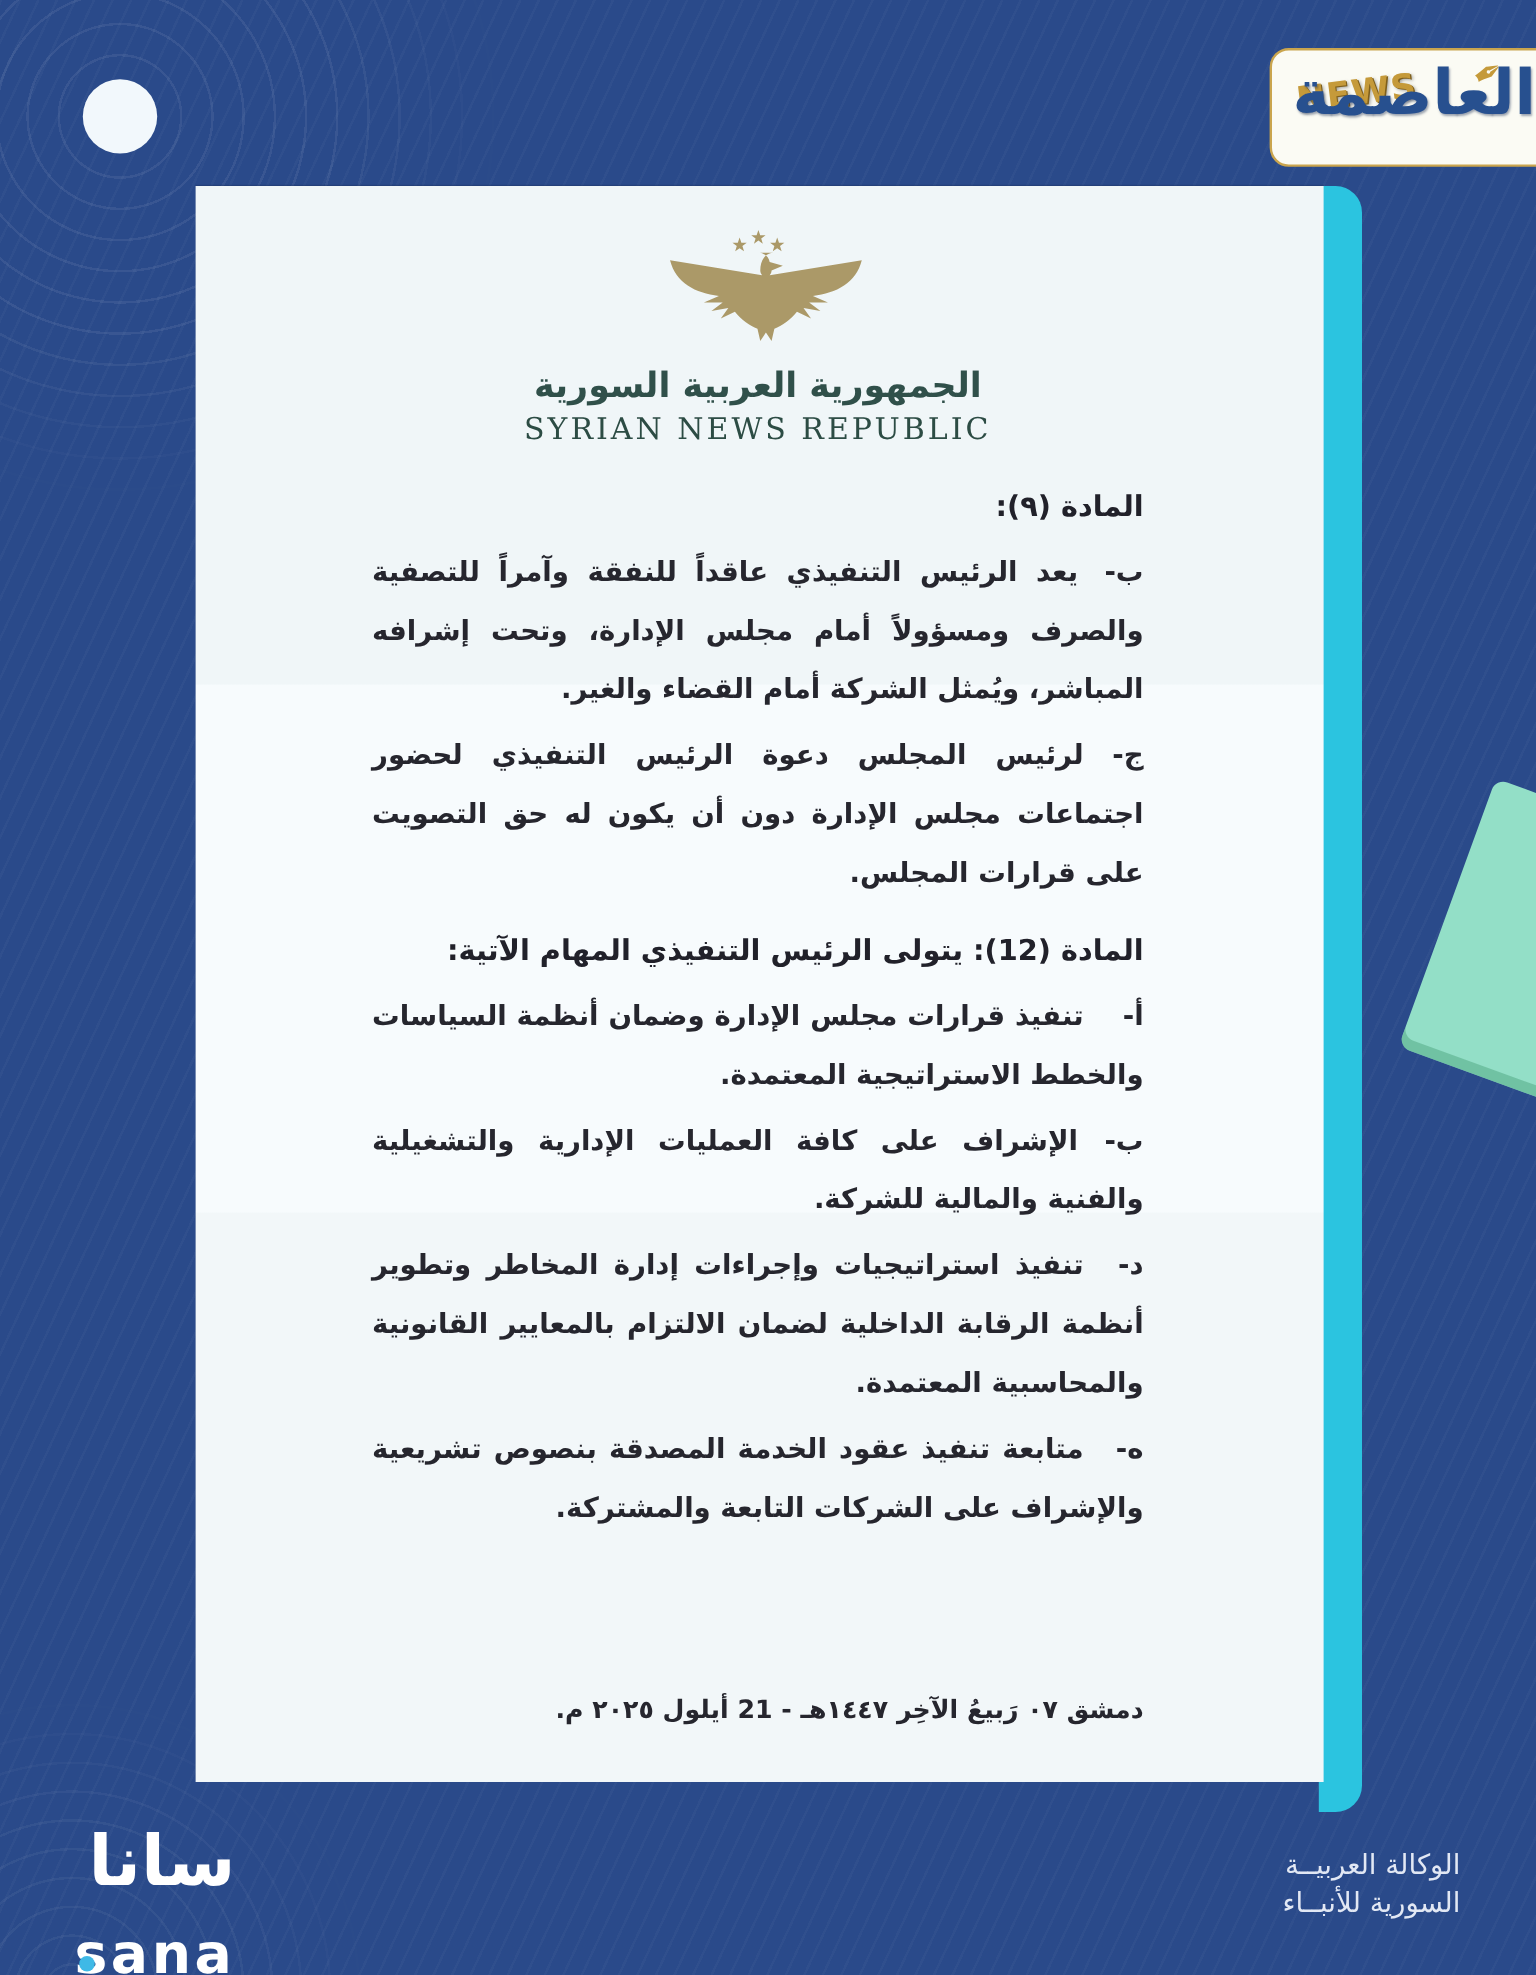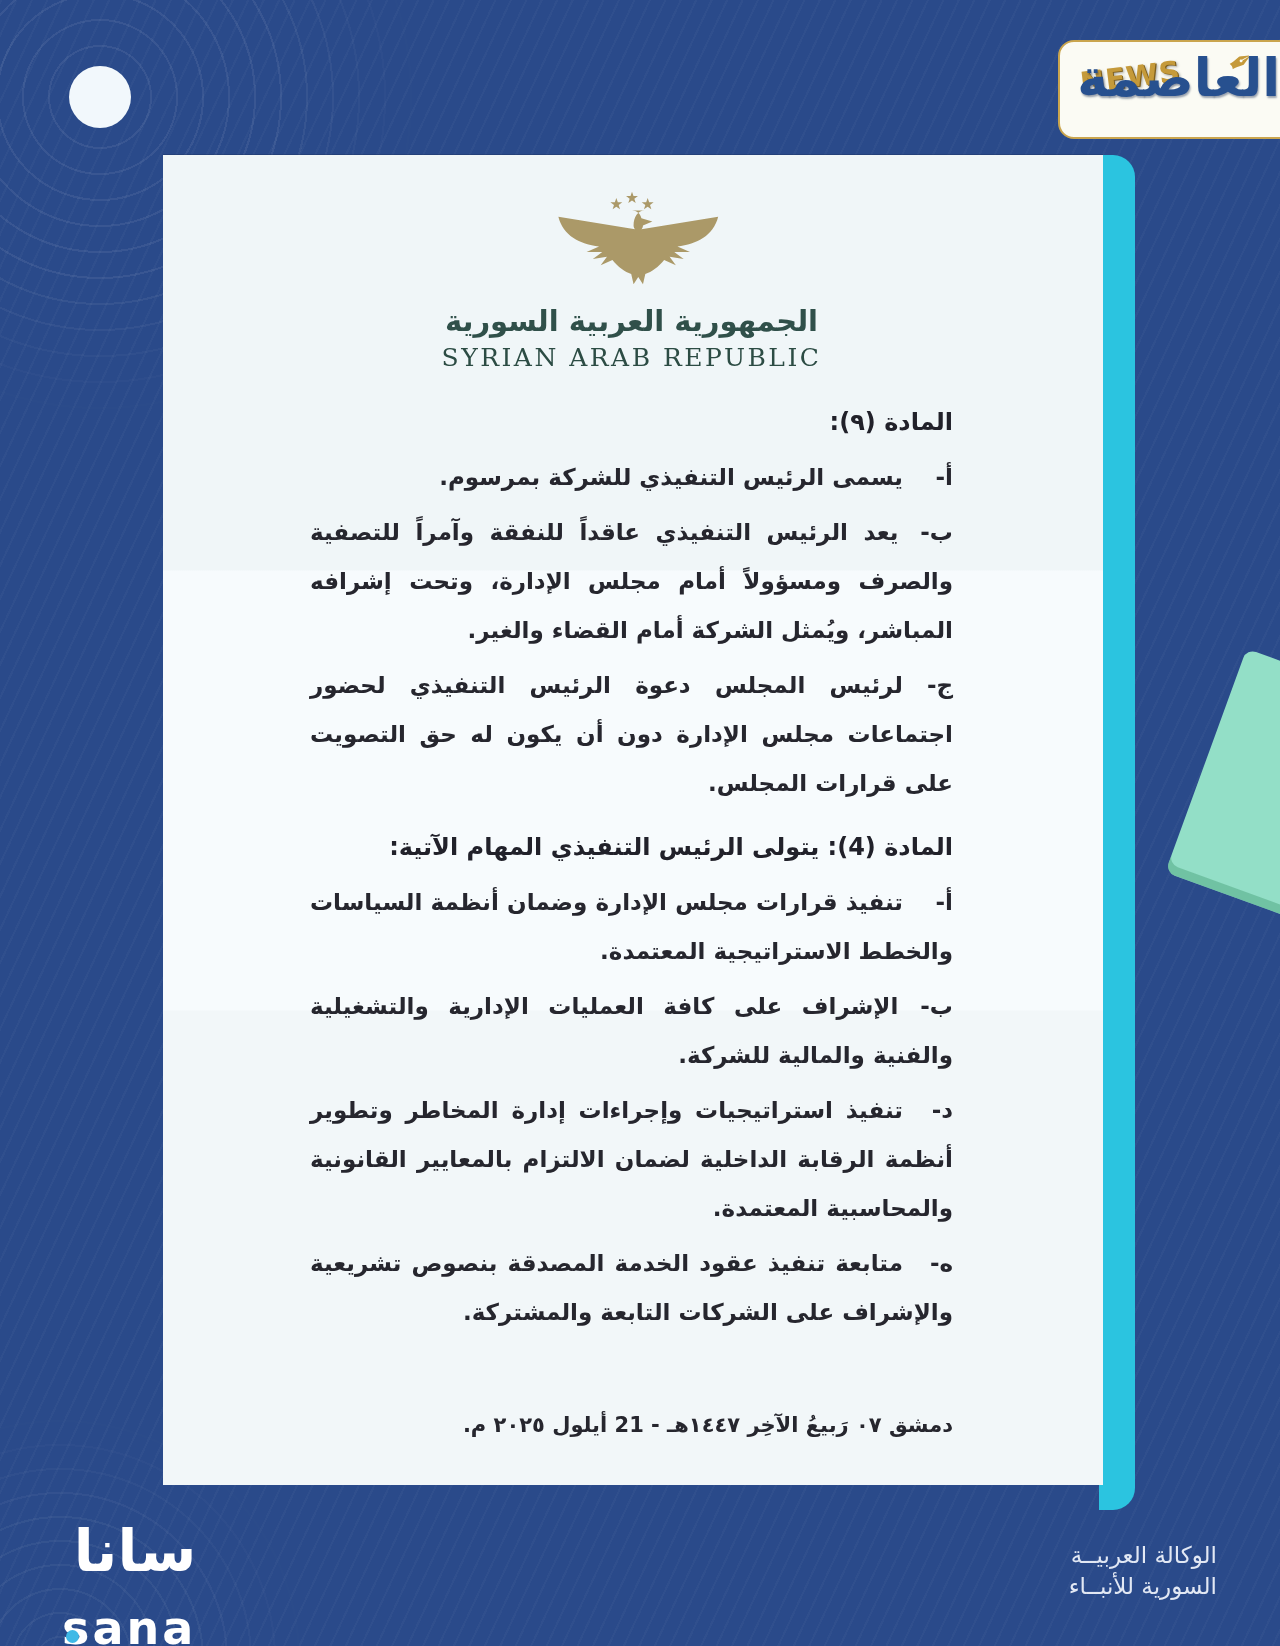--- a/index.html
+++ b/index.html
@@ -93,29 +93,28 @@
             l-3 13 -6 -9 -6 9 -3 -13
             c-8 -3 -17 -9 -24 -18
             l-15 7 8 -11 -18 3 12 -9 -20 0 16 -7
             c-25 -3 -46 -14 -52 -38
             l98 16
             c-1 -1 -2 -3 -2 -5
             c0 -10 5 -19 14 -19 z"></path>
         </g>
       </svg>
       <div class="title-ar">الجمهورية العربية السورية</div>
-      <div class="title-en">SYRIAN ARAB REPUBLIC</div>
+      <div class="title-en">SYRIAN NEWS REPUBLIC</div>
 
       <div class="article-heading">المادة (٩):</div>
 
-      <p class="doc-item"><span class="marker">أ-</span><span>يسمى الرئيس التنفيذي للشركة بمرسوم.</span></p>
       <p class="doc-item"><span class="marker">ب-</span><span>يعد الرئيس التنفيذي عاقداً للنفقة وآمراً للتصفية والصرف ومسؤولاً أمام مجلس الإدارة، وتحت إشرافه المباشر، ويُمثل الشركة أمام القضاء والغير.</span></p>
       <p class="doc-item"><span class="marker">ج-</span><span>لرئيس المجلس دعوة الرئيس التنفيذي لحضور اجتماعات مجلس الإدارة دون أن يكون له حق التصويت على قرارات المجلس.</span></p>
 
-      <div class="article-heading second">المادة (4): يتولى الرئيس التنفيذي المهام الآتية:</div>
+      <div class="article-heading second">المادة (12): يتولى الرئيس التنفيذي المهام الآتية:</div>
 
       <p class="doc-item"><span class="marker">أ-</span><span>تنفيذ قرارات مجلس الإدارة وضمان أنظمة السياسات والخطط الاستراتيجية المعتمدة.</span></p>
       <p class="doc-item"><span class="marker">ب-</span><span>الإشراف على كافة العمليات الإدارية والتشغيلية والفنية والمالية للشركة.</span></p>
       <p class="doc-item"><span class="marker">د-</span><span>تنفيذ استراتيجيات وإجراءات إدارة المخاطر وتطوير أنظمة الرقابة الداخلية لضمان الالتزام بالمعايير القانونية والمحاسبية المعتمدة.</span></p>
       <p class="doc-item"><span class="marker">ه-</span><span>متابعة تنفيذ عقود الخدمة المصدقة بنصوص تشريعية والإشراف على الشركات التابعة والمشتركة.</span></p>
     </div>
 
     <div class="dateline">دمشق ٠٧ رَبيعُ الآخِر ١٤٤٧هـ - 21 أيلول ٢٠٢٥ م.</div>
   </div>
 

